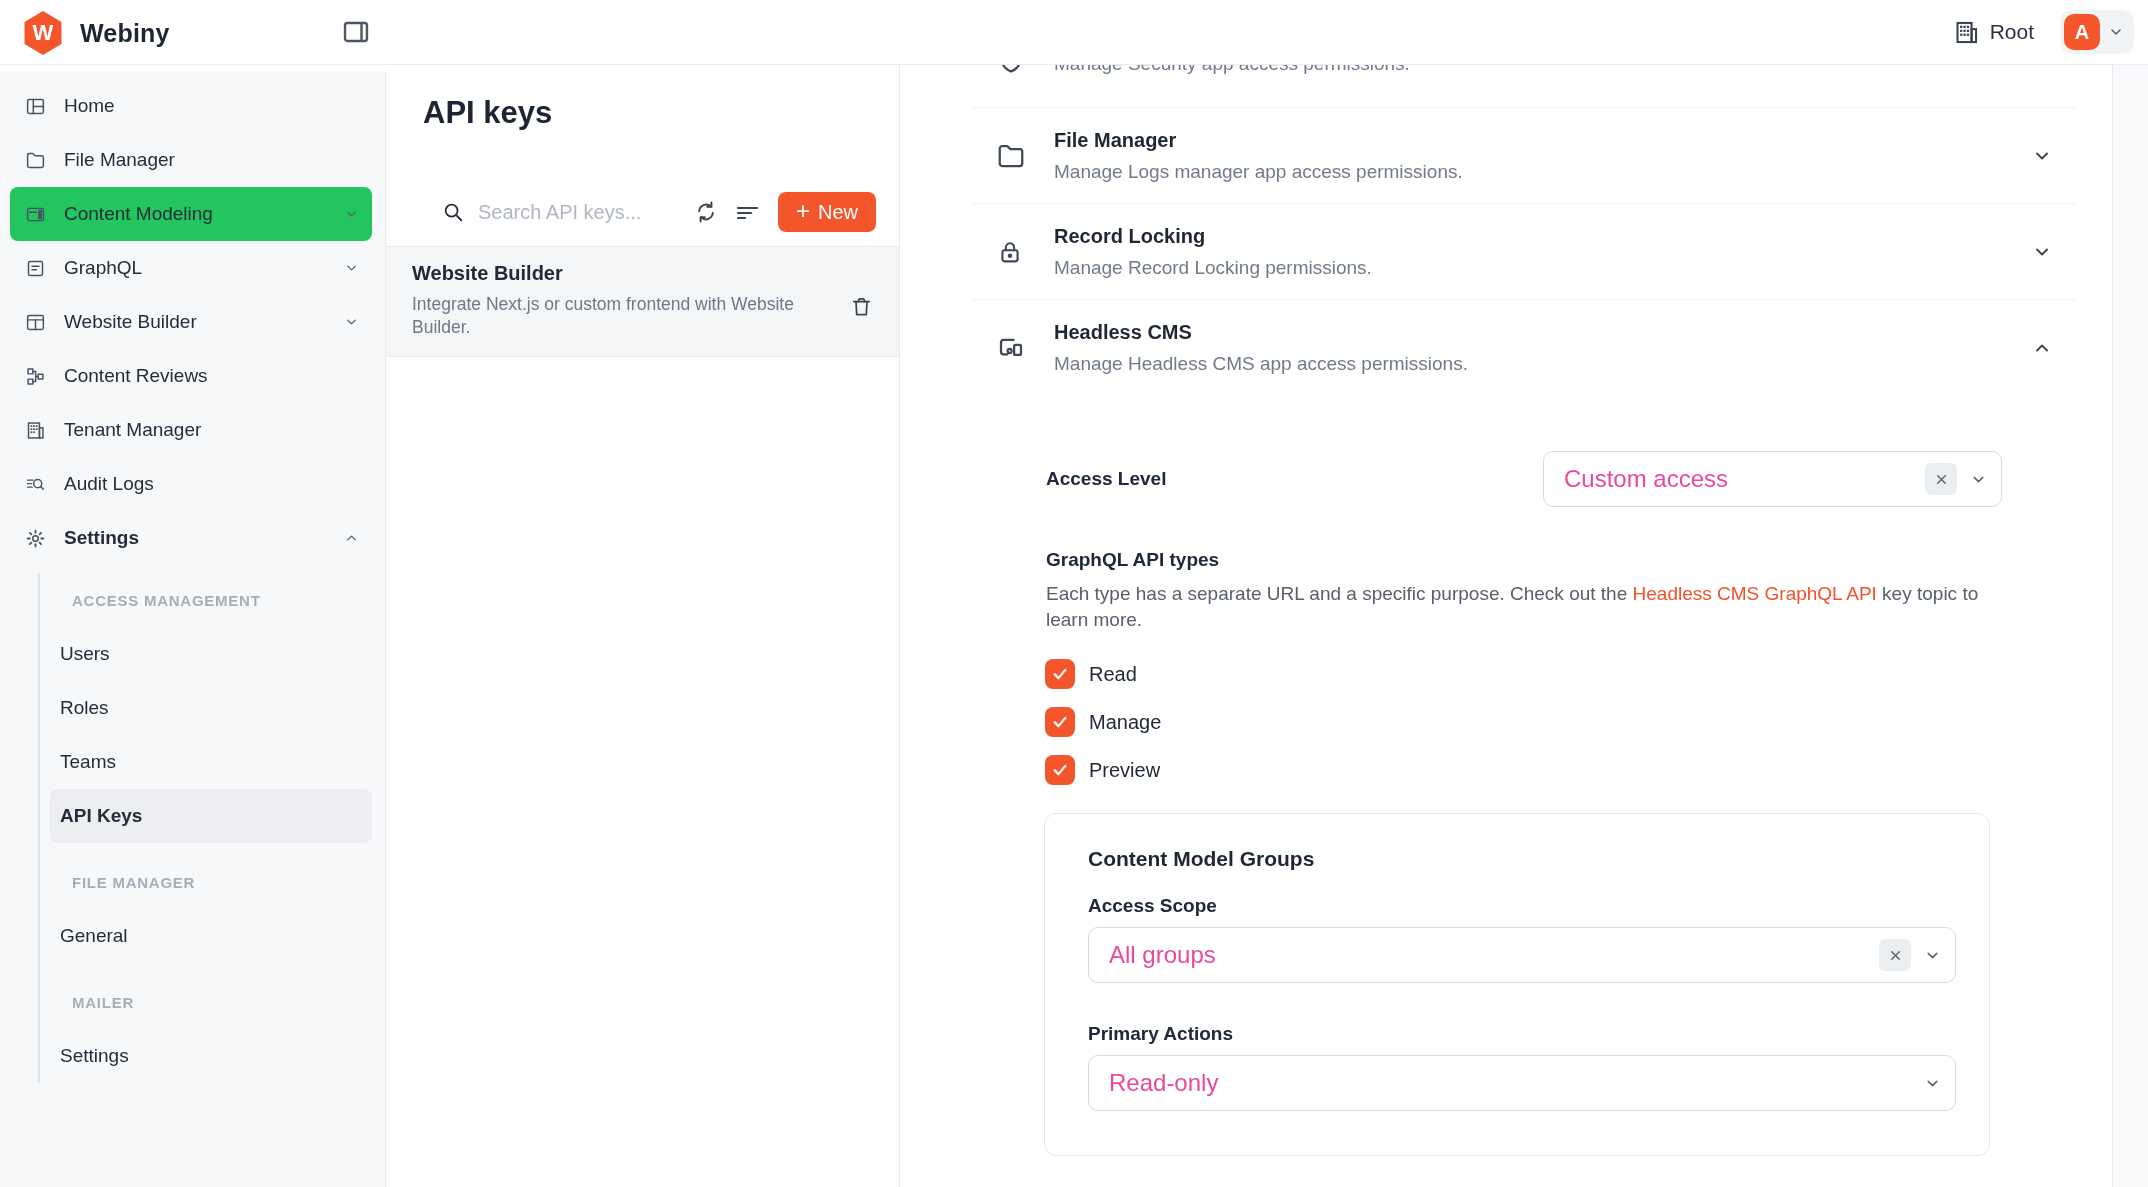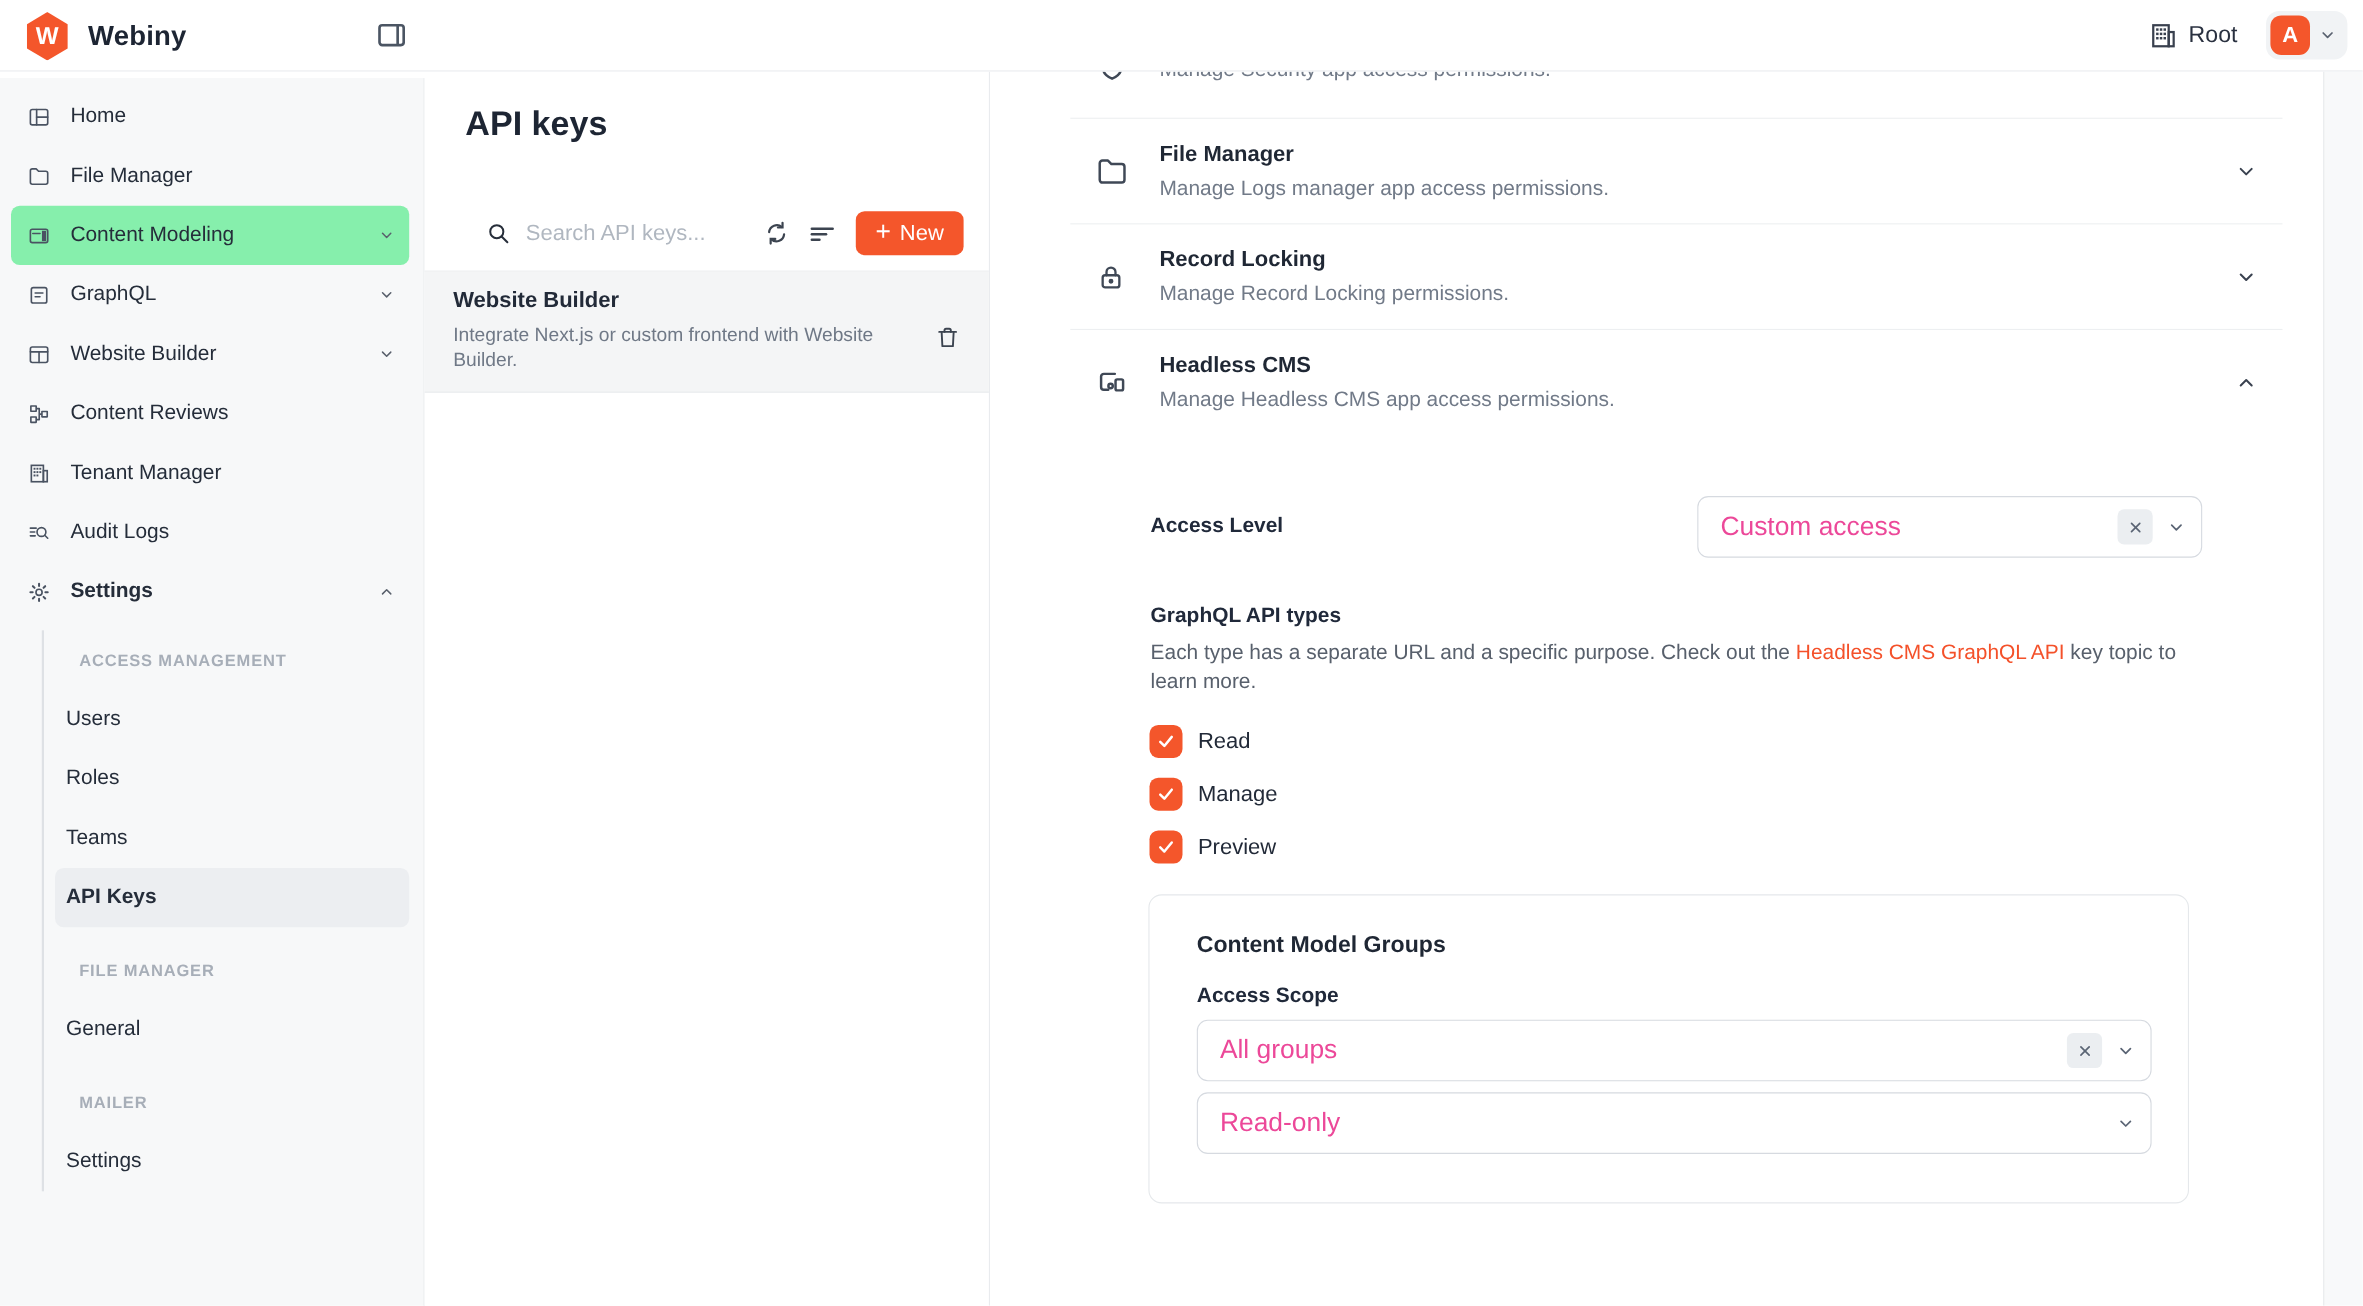--- a/index.html
+++ b/index.html
@@ -22,21 +22,21 @@
   .avatar-pill { display:flex; align-items:center; gap:8px; background:#F1F3F5; border-radius:12px;
                  padding:4px 10px 4px 4px; cursor:pointer; }
   .avatar { width:36px; height:36px; border-radius:10px; background:#F4562B; color:#fff; font-weight:bold;
             font-size:20px; display:flex; align-items:center; justify-content:center; }
 
   
   .sidebar { position:absolute; left:0; top:71px; width:386px; height:1122px; background:#F7F8F9;
              border-right:1px solid #E9EBEE; padding-top:8px; }
   .nav-item { position:relative; margin:0 13px 0 10px; height:54px; border-radius:8px;
               display:flex; align-items:center; padding:0 14px 0 15px; cursor:pointer; }
-  .nav-item.active { background:#86efac; }
+  .nav-item.active { background:#22c55e; }
   .nav-item .lbl { margin-left:18px; font-size:19px; color:#252D3A; }
   .nav-item.bold .lbl { font-weight:bold; }
   .nav-chev { position:absolute; right:13px; top:50%; transform:translateY(-50%); }
   .subnav { margin-left:38px; border-left:2px solid #DEE1E5; }
   .sec-heading { height:54px; display:flex; align-items:center; padding-left:32px; font-size:15px;
                  font-weight:bold; letter-spacing:.05em; color:#A7AEB8; }
   .sub-item { height:54px; display:flex; align-items:center; padding-left:20px; font-size:19px;
               color:#252D3A; cursor:pointer; }
   .sub-item.active { background:#ECEEF1; border-radius:8px; margin:0 13px 0 10px; padding-left:10px;
                      font-weight:bold; }
@@ -440,20 +440,21 @@
                     <line x1="18" y1="6" x2="6" y2="18"></line>
                 </svg>
               </button>
               <span class="sel-chev">
                 <svg width="17" height="17" viewBox="0 0 24 24">
                   <polyline points="6,9 12,15 18,9" fill="none" stroke="#5A6474" stroke-width="2.2" stroke-linecap="round" stroke-linejoin="round"></polyline>
                 </svg>
               </span>
             </div>
 
+            <div class="field-label cmg-label2">Primary Actions</div>
             <div class="select">
               <span class="select-value">Read-only</span>
               <span class="sel-chev">
                 <svg width="17" height="17" viewBox="0 0 24 24">
                   <polyline points="6,9 12,15 18,9" fill="none" stroke="#5A6474" stroke-width="2.2" stroke-linecap="round" stroke-linejoin="round"></polyline>
                 </svg>
               </span>
             </div>
           </div>
 

